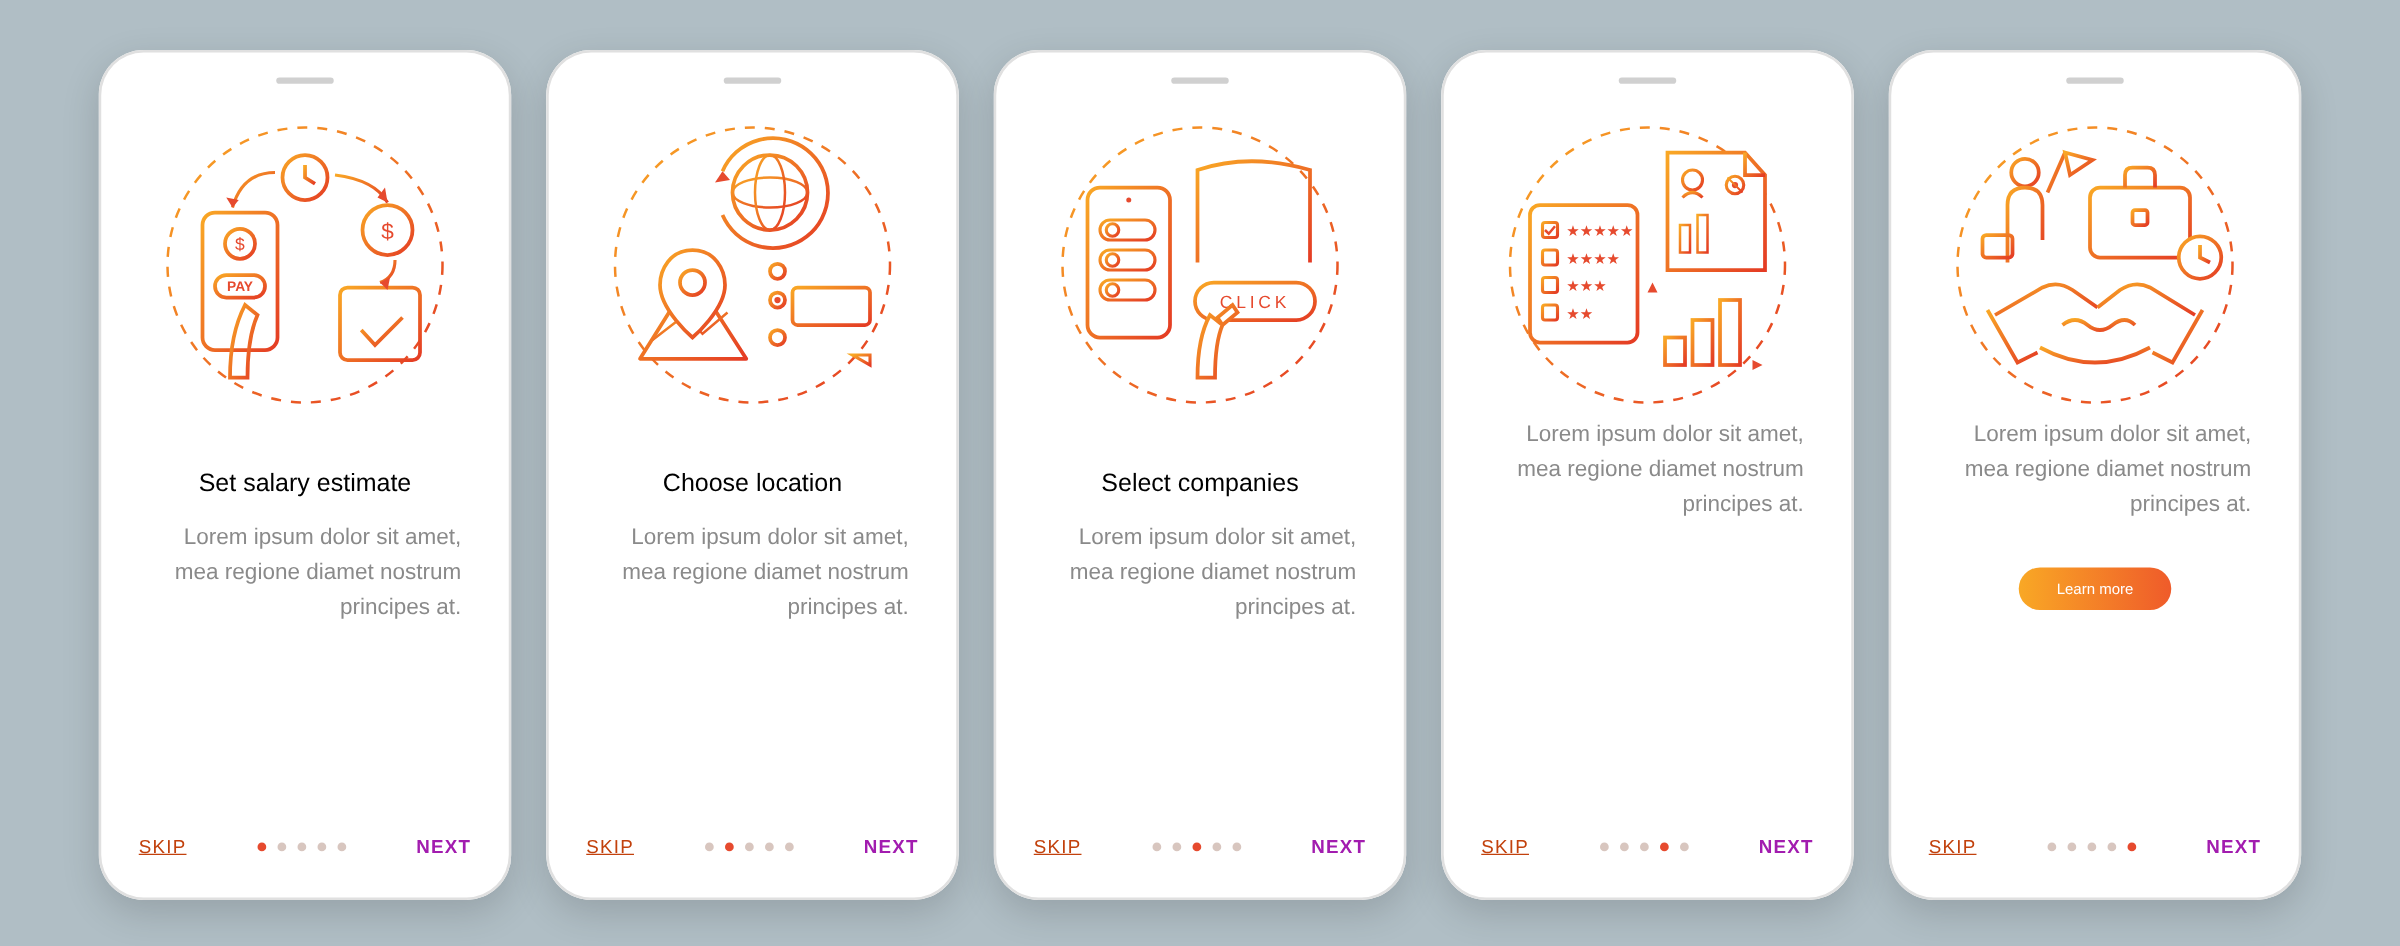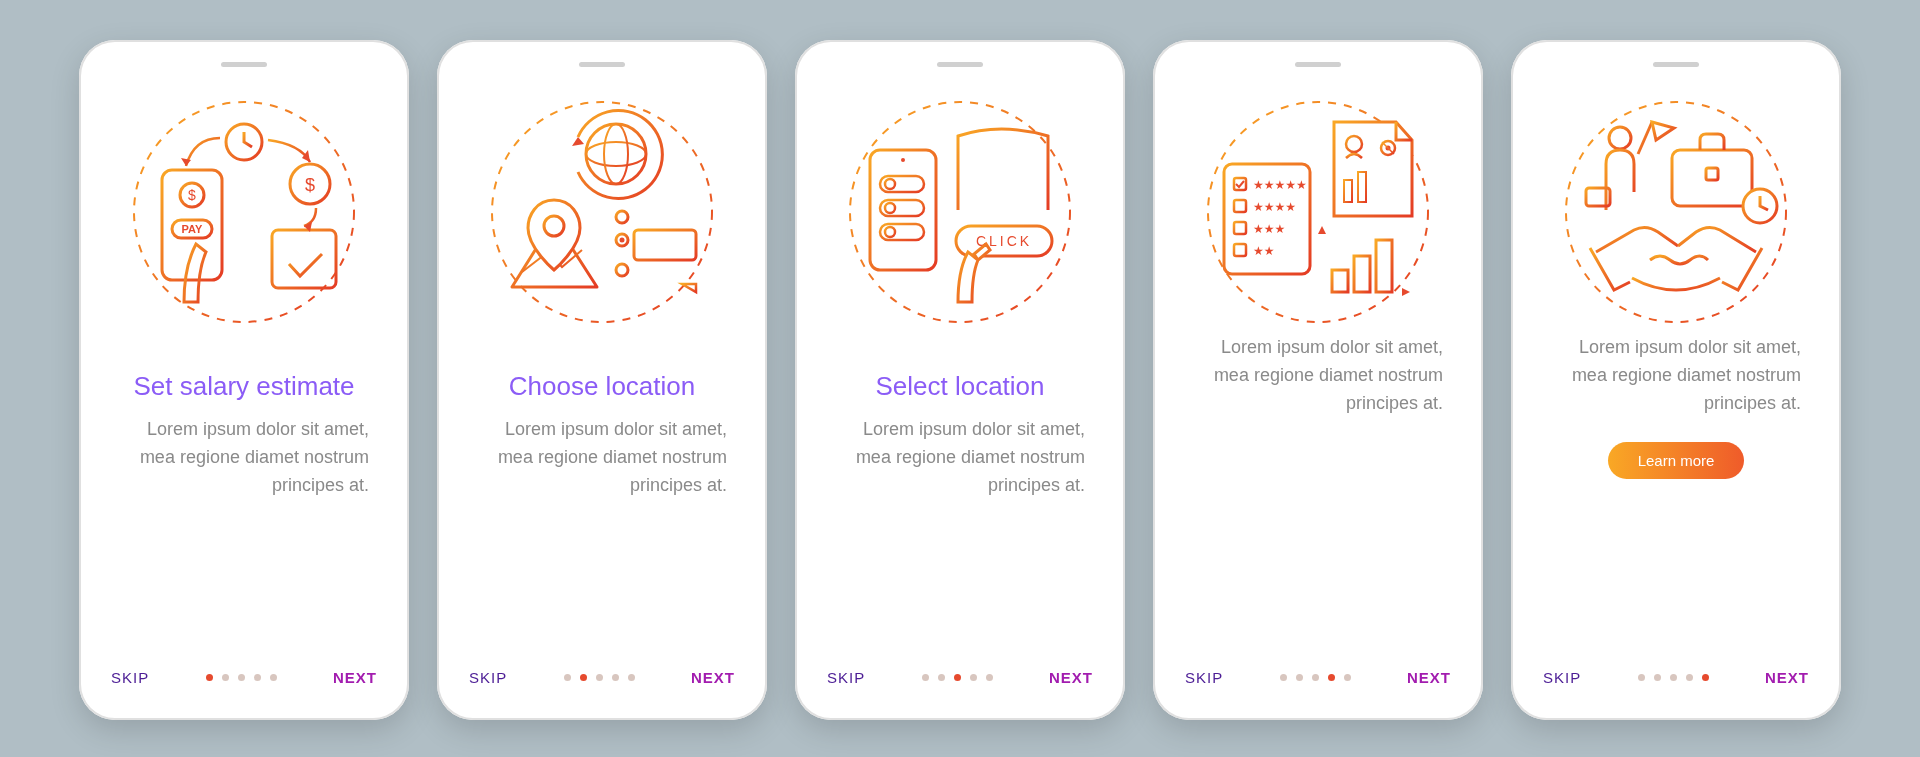--- a/index.html
+++ b/index.html
@@ -42,63 +42,63 @@
   }
   .illus {
     width: 240px;
     height: 240px;
     display: flex;
     align-items: center;
     justify-content: center;
     margin-top: 4px;
   }
   .title {
-    color: #8b5cf6;
-    font-size: 26px;
+    color: #000000;
+    font-size: 20px;
     font-weight: 500;
     text-align: center;
     margin-top: 28px;
     line-height: 1.35;
     min-height: 54px;
     display: flex;
     align-items: center;
     justify-content: center;
   }
   .desc {
     color: #8a8a8a;
     font-size: 18px;
     text-align: right;
     line-height: 1.55;
     margin-top: 2px;
     max-width: 250px;
   }
   .cta {
-    margin-top: 24px;
+    margin-top: 36px;
     background: linear-gradient(90deg, #f9a825, #ef5b2a);
     color: #fff;
-    font-size: 15px;
+    font-size: 12px;
     padding: 10px 30px;
     border-radius: 22px;
     border: none;
     cursor: pointer;
   }
   .footer {
     margin-top: auto;
     width: 100%;
     display: flex;
     align-items: center;
     justify-content: space-between;
     padding-top: 20px;
   }
   .skip, .next {
     font-size: 15px;
     letter-spacing: 1px;
     cursor: pointer;
   }
-  .skip { color: #4c1d95; }
+  .skip { color: #c2410c; text-decoration: underline; }
   .next { color: #a21caf; font-weight: 600; }
   .dots { display: flex; gap: 9px; }
   .dot {
     width: 7px; height: 7px; border-radius: 50%;
     background: #d8c6bf;
   }
   .dot.active { background: #e64a2e; }
   svg { width: 100%; height: 100%; }
 </style>
 </head>
@@ -254,21 +254,21 @@
           <line x1="118" y1="102" x2="208" y2="102" stroke="url(#g3)" stroke-width="2"></line>
         </g>
 
         <g>
           <rect x="116" y="134" width="96" height="30" rx="15" fill="#fff" stroke="url(#g3)" stroke-width="3"></rect>
           <text x="164" y="154" text-anchor="middle" font-size="14" letter-spacing="3" fill="#e64a2e">CLICK</text>
           <path d="M118 210 Q118 178 128 160 L138 168 Q132 182 132 210 Z M138 168 L150 158 146 152 134 162 Z" fill="#fff" stroke="url(#g3)" stroke-width="3"></path>
         </g>
       </svg>
     </div>
-    <div class="title">Select location</div>
+    <div class="title">Select companies</div>
     <div class="desc">Lorem ipsum dolor sit amet, mea regione diamet nostrum principes at.</div>
     <div class="footer">
       <span class="skip">SKIP</span>
       <span class="dots">
         <span class="dot"></span>
         <span class="dot"></span>
         <span class="dot active"></span>
         <span class="dot"></span>
         <span class="dot"></span>
       </span>

